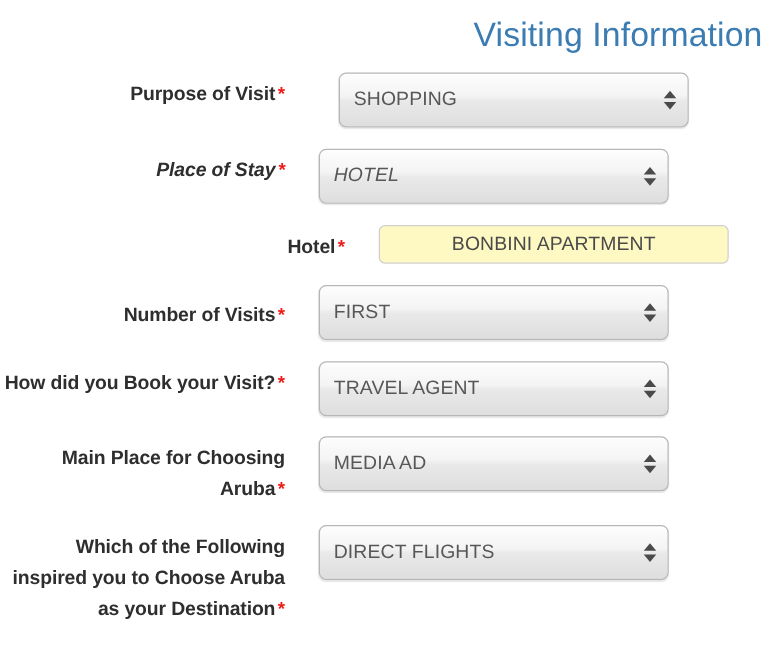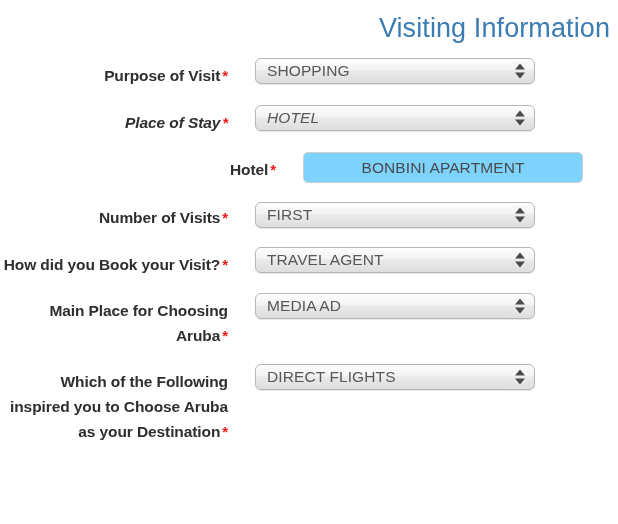--- a/index.html
+++ b/index.html
@@ -71,21 +71,21 @@
   .row-field {
     flex: 1 1 auto;
     padding-left: 27px;
     box-sizing: border-box;
   }
 
   
   .select-box {
     position: relative;
     width: 280px;
-    height: 26px;
+    height: 44px;
     box-sizing: border-box;
     border: 1px solid #b6b6b6;
     border-radius: 6px;
     background: linear-gradient(to bottom,
         #fdfdfd 0%,
         #f4f4f4 42%,
         #e9e9e9 52%,
         #dedede 100%);
     box-shadow: 0 1px 1px rgba(0,0,0,0.10),
                 inset 0 1px 0 rgba(255,255,255,0.9);
@@ -131,31 +131,31 @@
     border-top: 6px solid #4a4a4a;
   }
 
   
   .text-field {
     width: 280px;
     height: 31px;
     box-sizing: border-box;
     border: 1px solid #cfcfcf;
     border-radius: 5px;
-    background: #7dd3fc;
+    background: #fef9c3;
     display: flex;
     align-items: center;
     justify-content: center;
     font-size: 15.5px;
     color: #4a4a4a;
     letter-spacing: 0.1px;
   }
 
   
-  .row-gap-1 { margin-bottom: 17px; }
+  .row-gap-1 { margin-bottom: 17px; gap: 16px; }
   .row-gap-2 { margin-bottom: 17px; font-style: italic; }
   .row-gap-3 { margin-bottom: 17px; padding-left: 48px; }
   .row-gap-4 { margin-bottom: 17px; align-items: center; }
   .row-gap-5 { margin-bottom: 16px; }
   .row-gap-6 { margin-bottom: 16px; }
   .row-gap-7 { margin-bottom: 16px; }
 </style>
 </head>
 <body>
 

